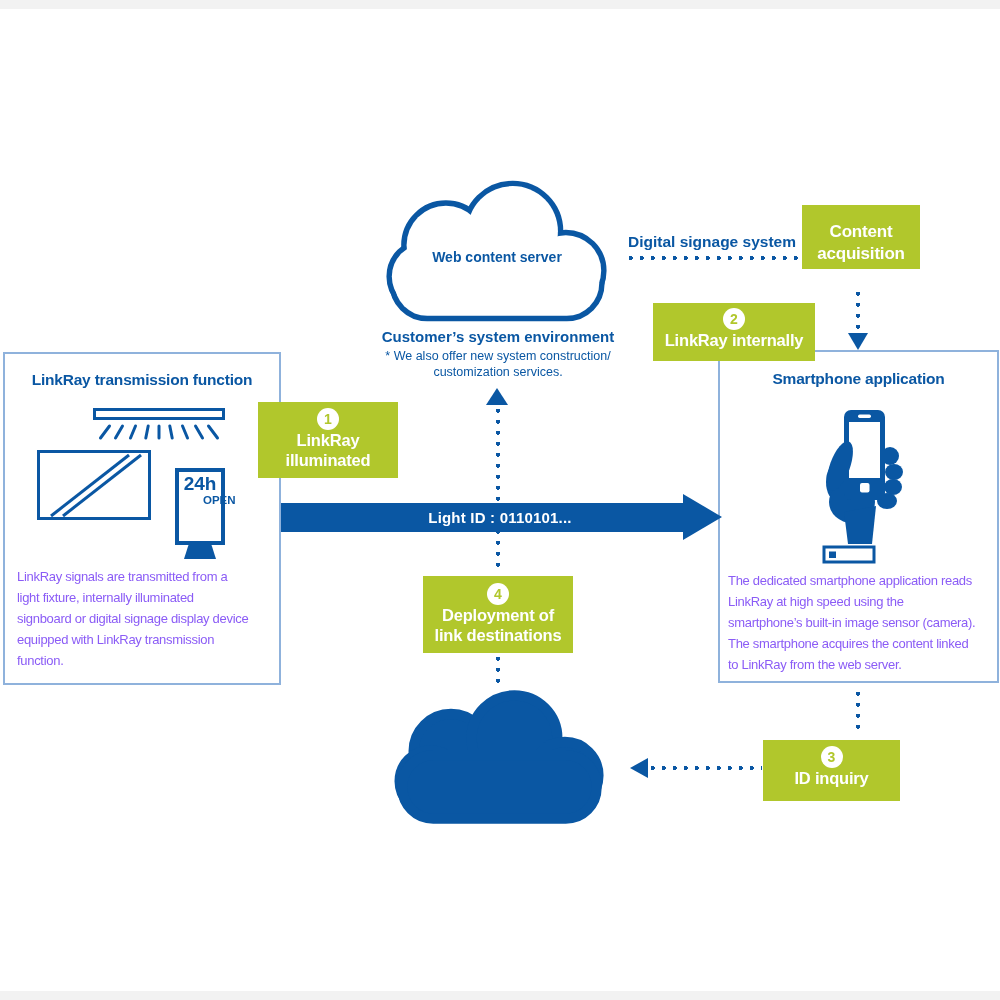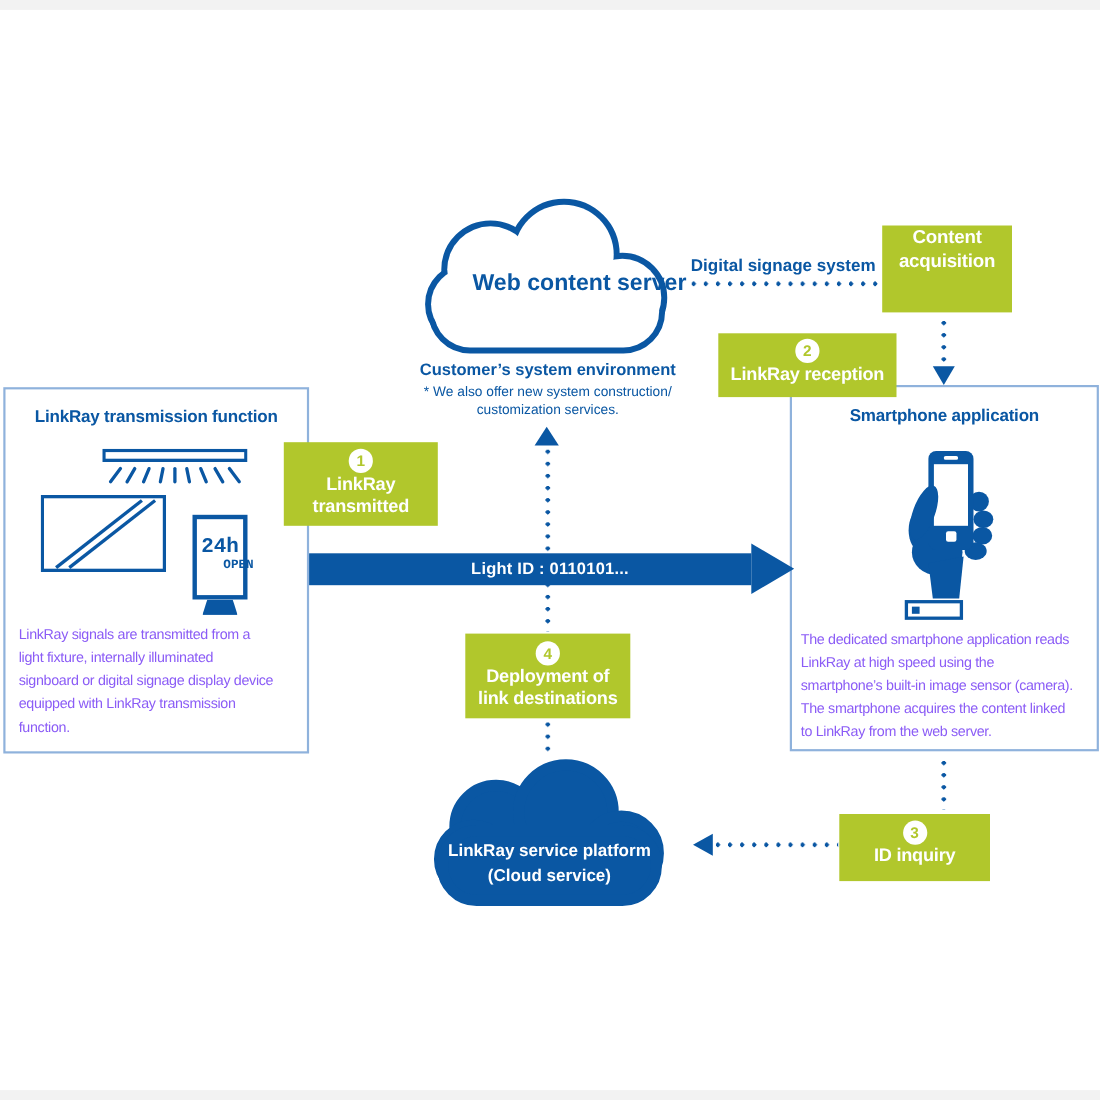--- a/index.html
+++ b/index.html
@@ -61,42 +61,42 @@
       <rect x="12" y="74" width="208" height="68" rx="33"></rect>
     </g>
     <g fill="#ffffff">
       <circle cx="64" cy="70" r="40"></circle>
         <circle cx="132" cy="56" r="46"></circle>
       <circle cx="186" cy="96" r="36"></circle>
         <circle cx="42" cy="102" r="33"></circle>
       <rect x="12" y="74" width="208" height="68" rx="33"></rect>
     </g>
   </svg>
-  <div class="abs cloud-label blue" style="left:416px;top:247px;width:208px;font-size:21px;line-height:21px;text-align:right;">
+  <div class="abs cloud-label blue" style="left:393px;top:247px;width:208px;font-size:14px;line-height:21px;">
     <div>Web content server</div>
   </div>
   <div class="abs blue" style="left:333px;top:327px;width:330px;text-align:center;z-index:2;">
     <div style="font-weight:bold;font-size:15px;line-height:19px;text-align:center;">Customer’s system environment</div>
     <div style="font-size:12.5px;line-height:16px;margin-top:2px;">* We also offer new system construction/</div>
     <div style="font-size:12.5px;line-height:16px;">customization services.</div>
   </div>
 
   <div class="abs blue" style="left:628px;top:233px;font-weight:bold;font-size:15.5px;">Digital signage system</div>
   <div class="abs hdots" style="left:628px;top:255px;width:170px;"></div>
 
-  <div class="abs gbox" style="left:802px;top:205px;width:118px;height:79px;">
+  <div class="abs gbox" style="left:802px;top:205px;width:118px;height:64px;padding-top:16px;">
     <div class="glabel" style="font-size:17px;line-height:22px;">Content</div>
     <div class="glabel" style="font-size:17px;line-height:22px;">acquisition</div>
   </div>
   <div class="abs vdots" style="left:855px;top:291px;height:41px;"></div>
   <div class="abs arr-down" style="left:848px;top:333px;"></div>
 
   <div class="abs gbox" style="left:653px;top:303px;width:162px;height:58px;padding-top:5px;">
     <div class="gnum">2</div>
-    <div class="glabel">LinkRay reception</div>
+    <div class="glabel">LinkRay internally</div>
   </div>
 
   <div class="abs panel" style="left:718px;top:350px;width:281px;height:333px;"></div>
   <div class="abs panel-title blue" style="left:718px;top:370px;width:281px;z-index:2;">Smartphone application</div>
 
   <svg class="abs" style="left:812px;top:402px;z-index:2;" width="100" height="162" viewBox="0 0 100 162">
     <g fill="#0a57a3">
       <ellipse cx="25" cy="80" rx="11" ry="19"></ellipse>
       <ellipse cx="40" cy="100" rx="23" ry="21"></ellipse>
       <polygon points="32,110 64,104 60,142 36,142"></polygon>
@@ -137,36 +137,36 @@
       <line x1="115.5" y1="18" x2="124.5" y2="30"></line>
     </g>
   </svg>
 
   <svg class="abs" style="left:37px;top:450px;z-index:2;" width="114" height="70" viewBox="0 0 114 70">
     <rect x="1.5" y="1.5" width="111" height="67" fill="#ffffff" stroke="#0a57a3" stroke-width="3"></rect>
     <line x1="14" y1="66" x2="92" y2="5" stroke="#0a57a3" stroke-width="3"></line>
     <line x1="26" y1="66" x2="104" y2="5" stroke="#0a57a3" stroke-width="3"></line>
   </svg>
 
-  <div class="abs sign-board" style="left:175px;top:468px;width:50px;height:77px;z-index:2;padding-top:16px;font-family:Liberation Mono, monospace;">
+  <div class="abs sign-board" style="left:175px;top:468px;width:50px;height:77px;z-index:2;padding-top:2px;">
     <div class="blue" style="font-weight:bold;font-size:19px;line-height:19px;">24h</div>
     <div class="blue" style="font-weight:bold;font-size:11.5px;line-height:14px;margin-left:24px;">OPEN</div>
   </div>
   <div class="abs pedestal" style="left:184px;top:545px;width:32px;height:14px;z-index:2;"></div>
 
   <div class="abs desc" style="left:17px;top:566px;z-index:2;">LinkRay signals are transmitted from a
 light fixture, internally illuminated
 signboard or digital signage display device
 equipped with LinkRay transmission
 function.</div>
 
   <div class="abs gbox" style="left:258px;top:402px;width:140px;height:76px;padding-top:6px;">
     <div class="gnum">1</div>
     <div class="glabel">LinkRay</div>
-    <div class="glabel">transmitted</div>
+    <div class="glabel">illuminated</div>
   </div>
 
   <div class="abs arr-up" style="left:486px;top:388px;"></div>
   <div class="abs vdots" style="left:495px;top:408px;height:166px;"></div>
   <div class="abs vdots" style="left:495px;top:656px;height:28px;"></div>
 
   <div class="abs bigarrow-body" style="left:281px;top:503px;width:402px;padding-left:36px;box-sizing:border-box;">
     <span>Light ID : 0110101...</span>
   </div>
   <div class="abs bigarrow-head" style="left:683px;top:494px;"></div>
@@ -179,24 +179,20 @@
 
   <svg class="abs" style="left:386px;top:686px;z-index:1;" width="227" height="140" viewBox="0 0 232 150">
     <g fill="#0a57a3" stroke="#0a57a3" stroke-width="11">
       <circle cx="64" cy="70" r="40"></circle>
         <circle cx="132" cy="56" r="46"></circle>
       <circle cx="186" cy="96" r="36"></circle>
         <circle cx="42" cy="102" r="33"></circle>
       <rect x="12" y="74" width="208" height="68" rx="33"></rect>
     </g>
   </svg>
-  <div class="abs cloud-label" style="left:391px;top:762px;width:217px;color:#ffffff;font-size:15.5px;line-height:23px;">
-    <div>LinkRay service platform</div>
-    <div>(Cloud service)</div>
-  </div>
 
   <div class="abs vdots" style="left:855px;top:691px;height:45px;"></div>
   <div class="abs gbox" style="left:763px;top:740px;width:137px;height:61px;padding-top:6px;">
     <div class="gnum">3</div>
     <div class="glabel">ID inquiry</div>
   </div>
   <div class="abs hdots" style="left:650px;top:765px;width:112px;"></div>
   <div class="abs arr-left" style="left:630px;top:758px;"></div>
 
 </div>

